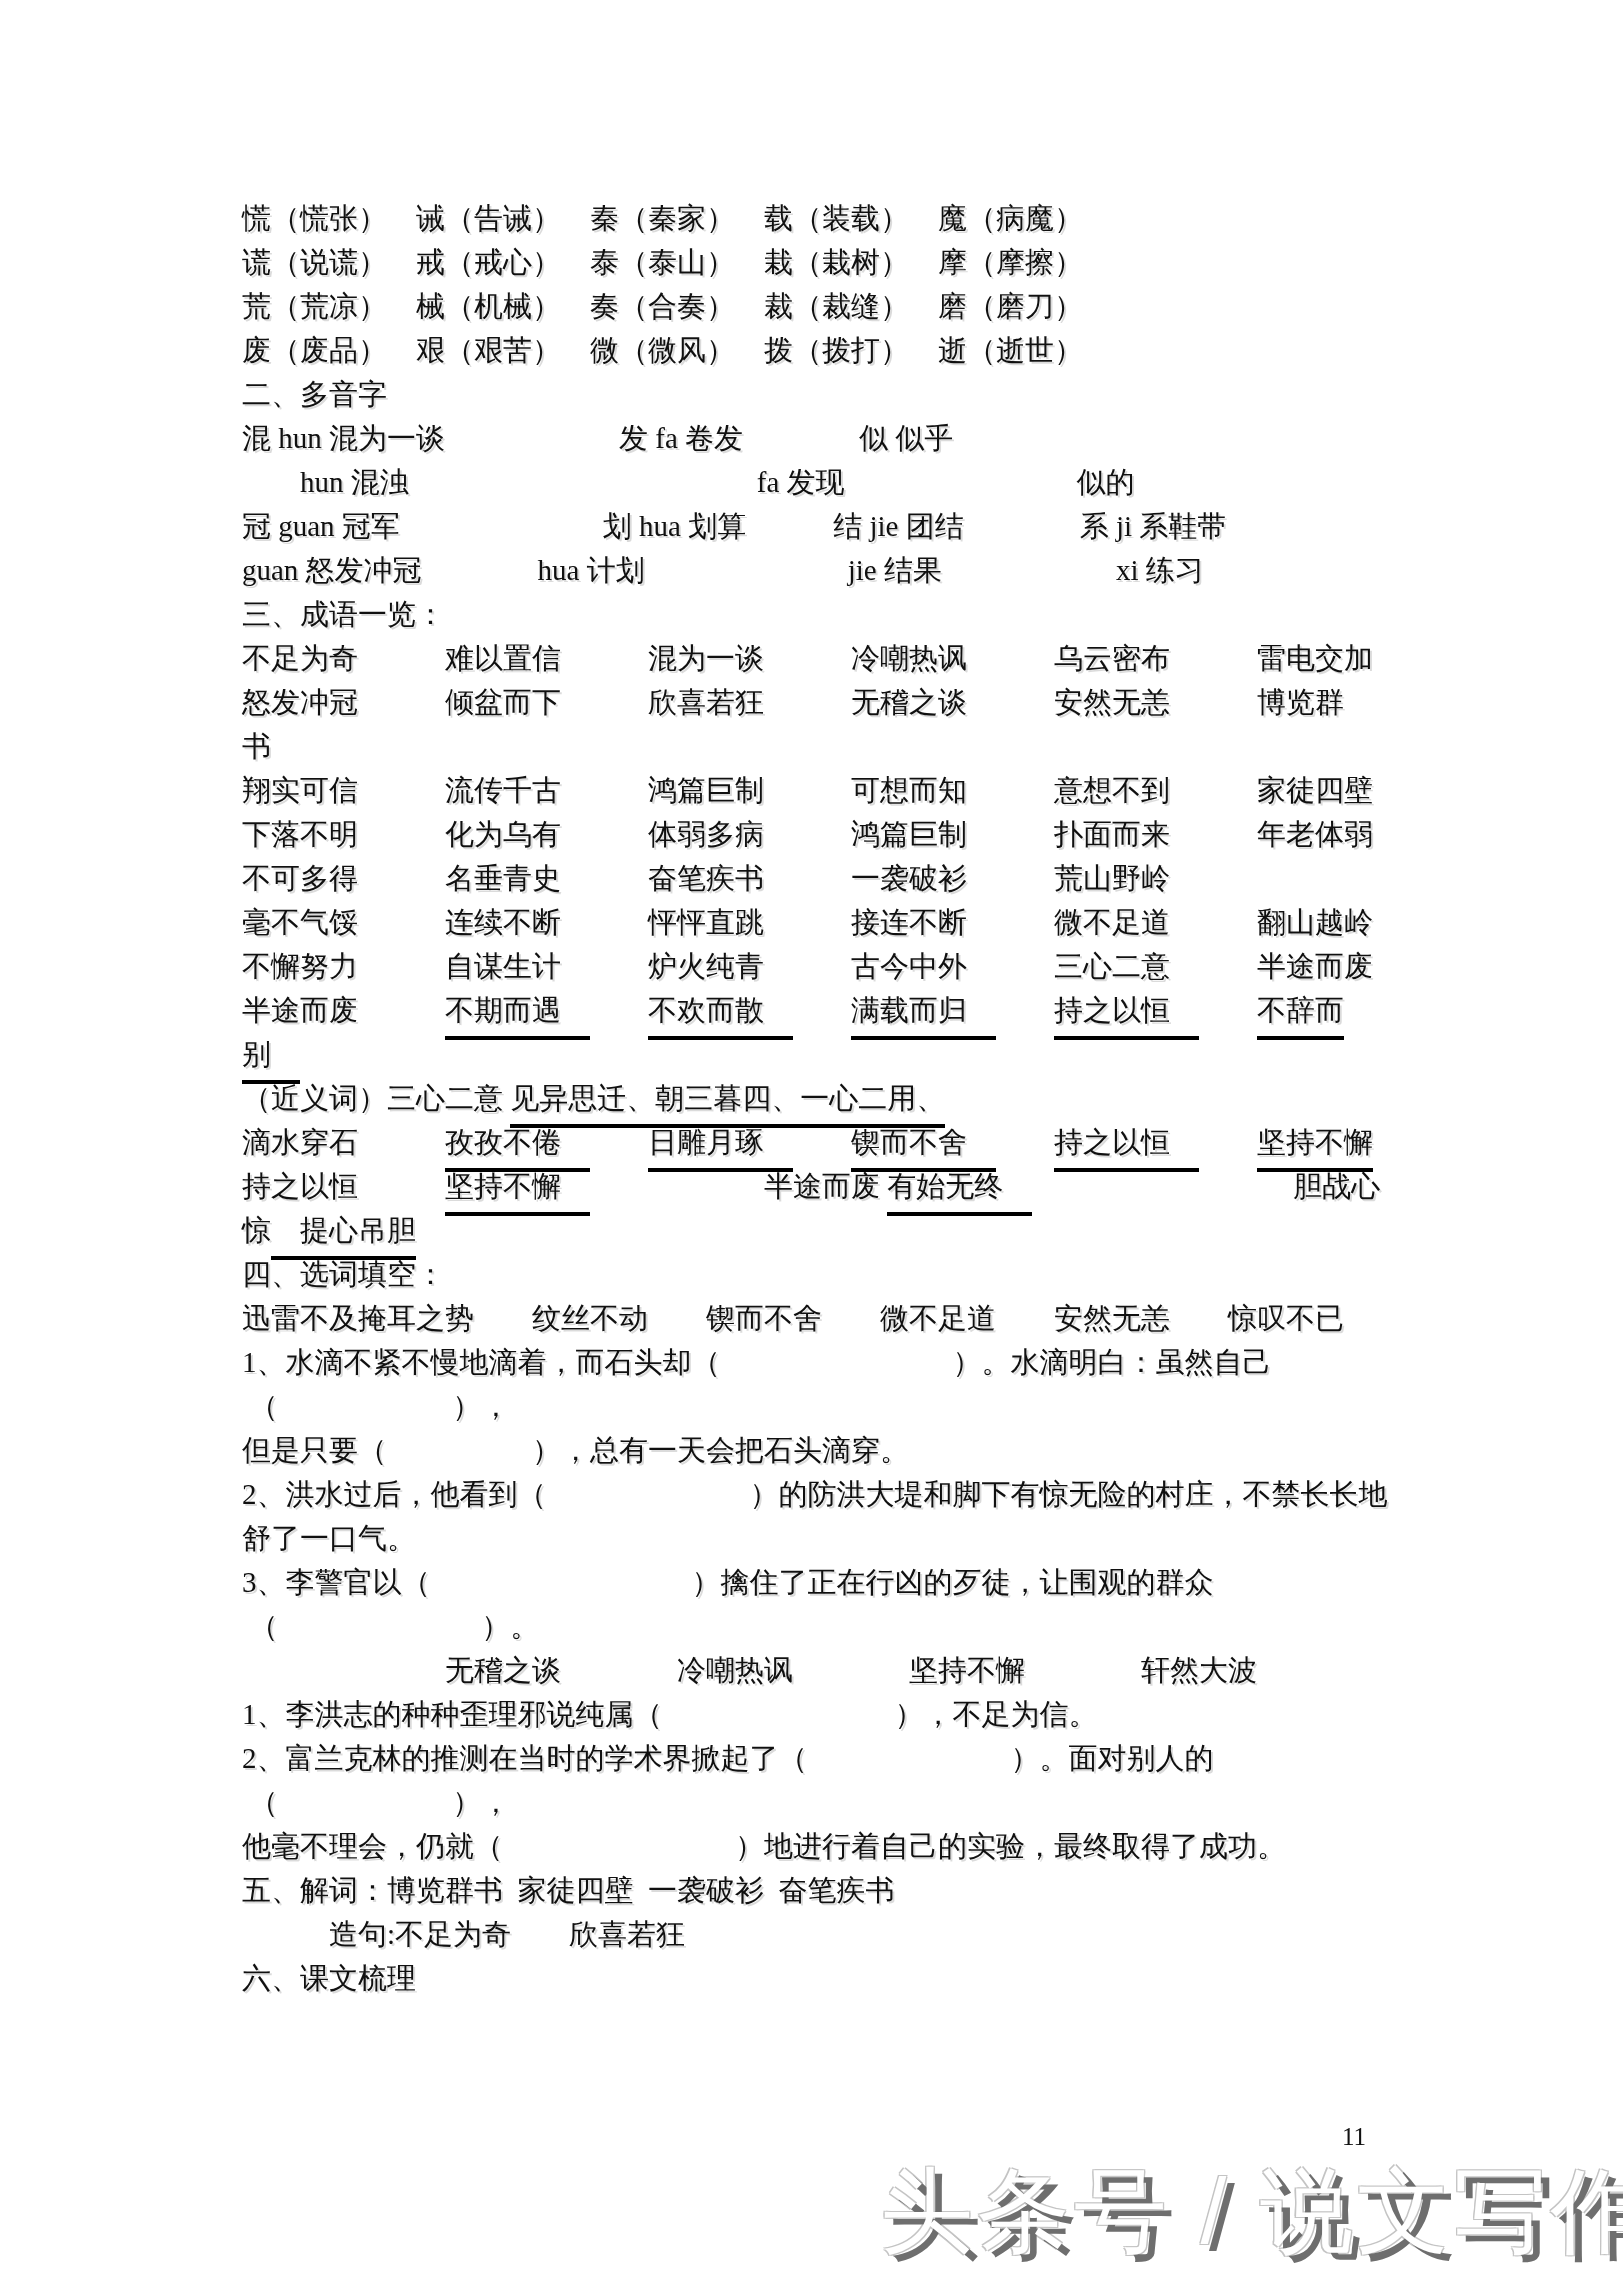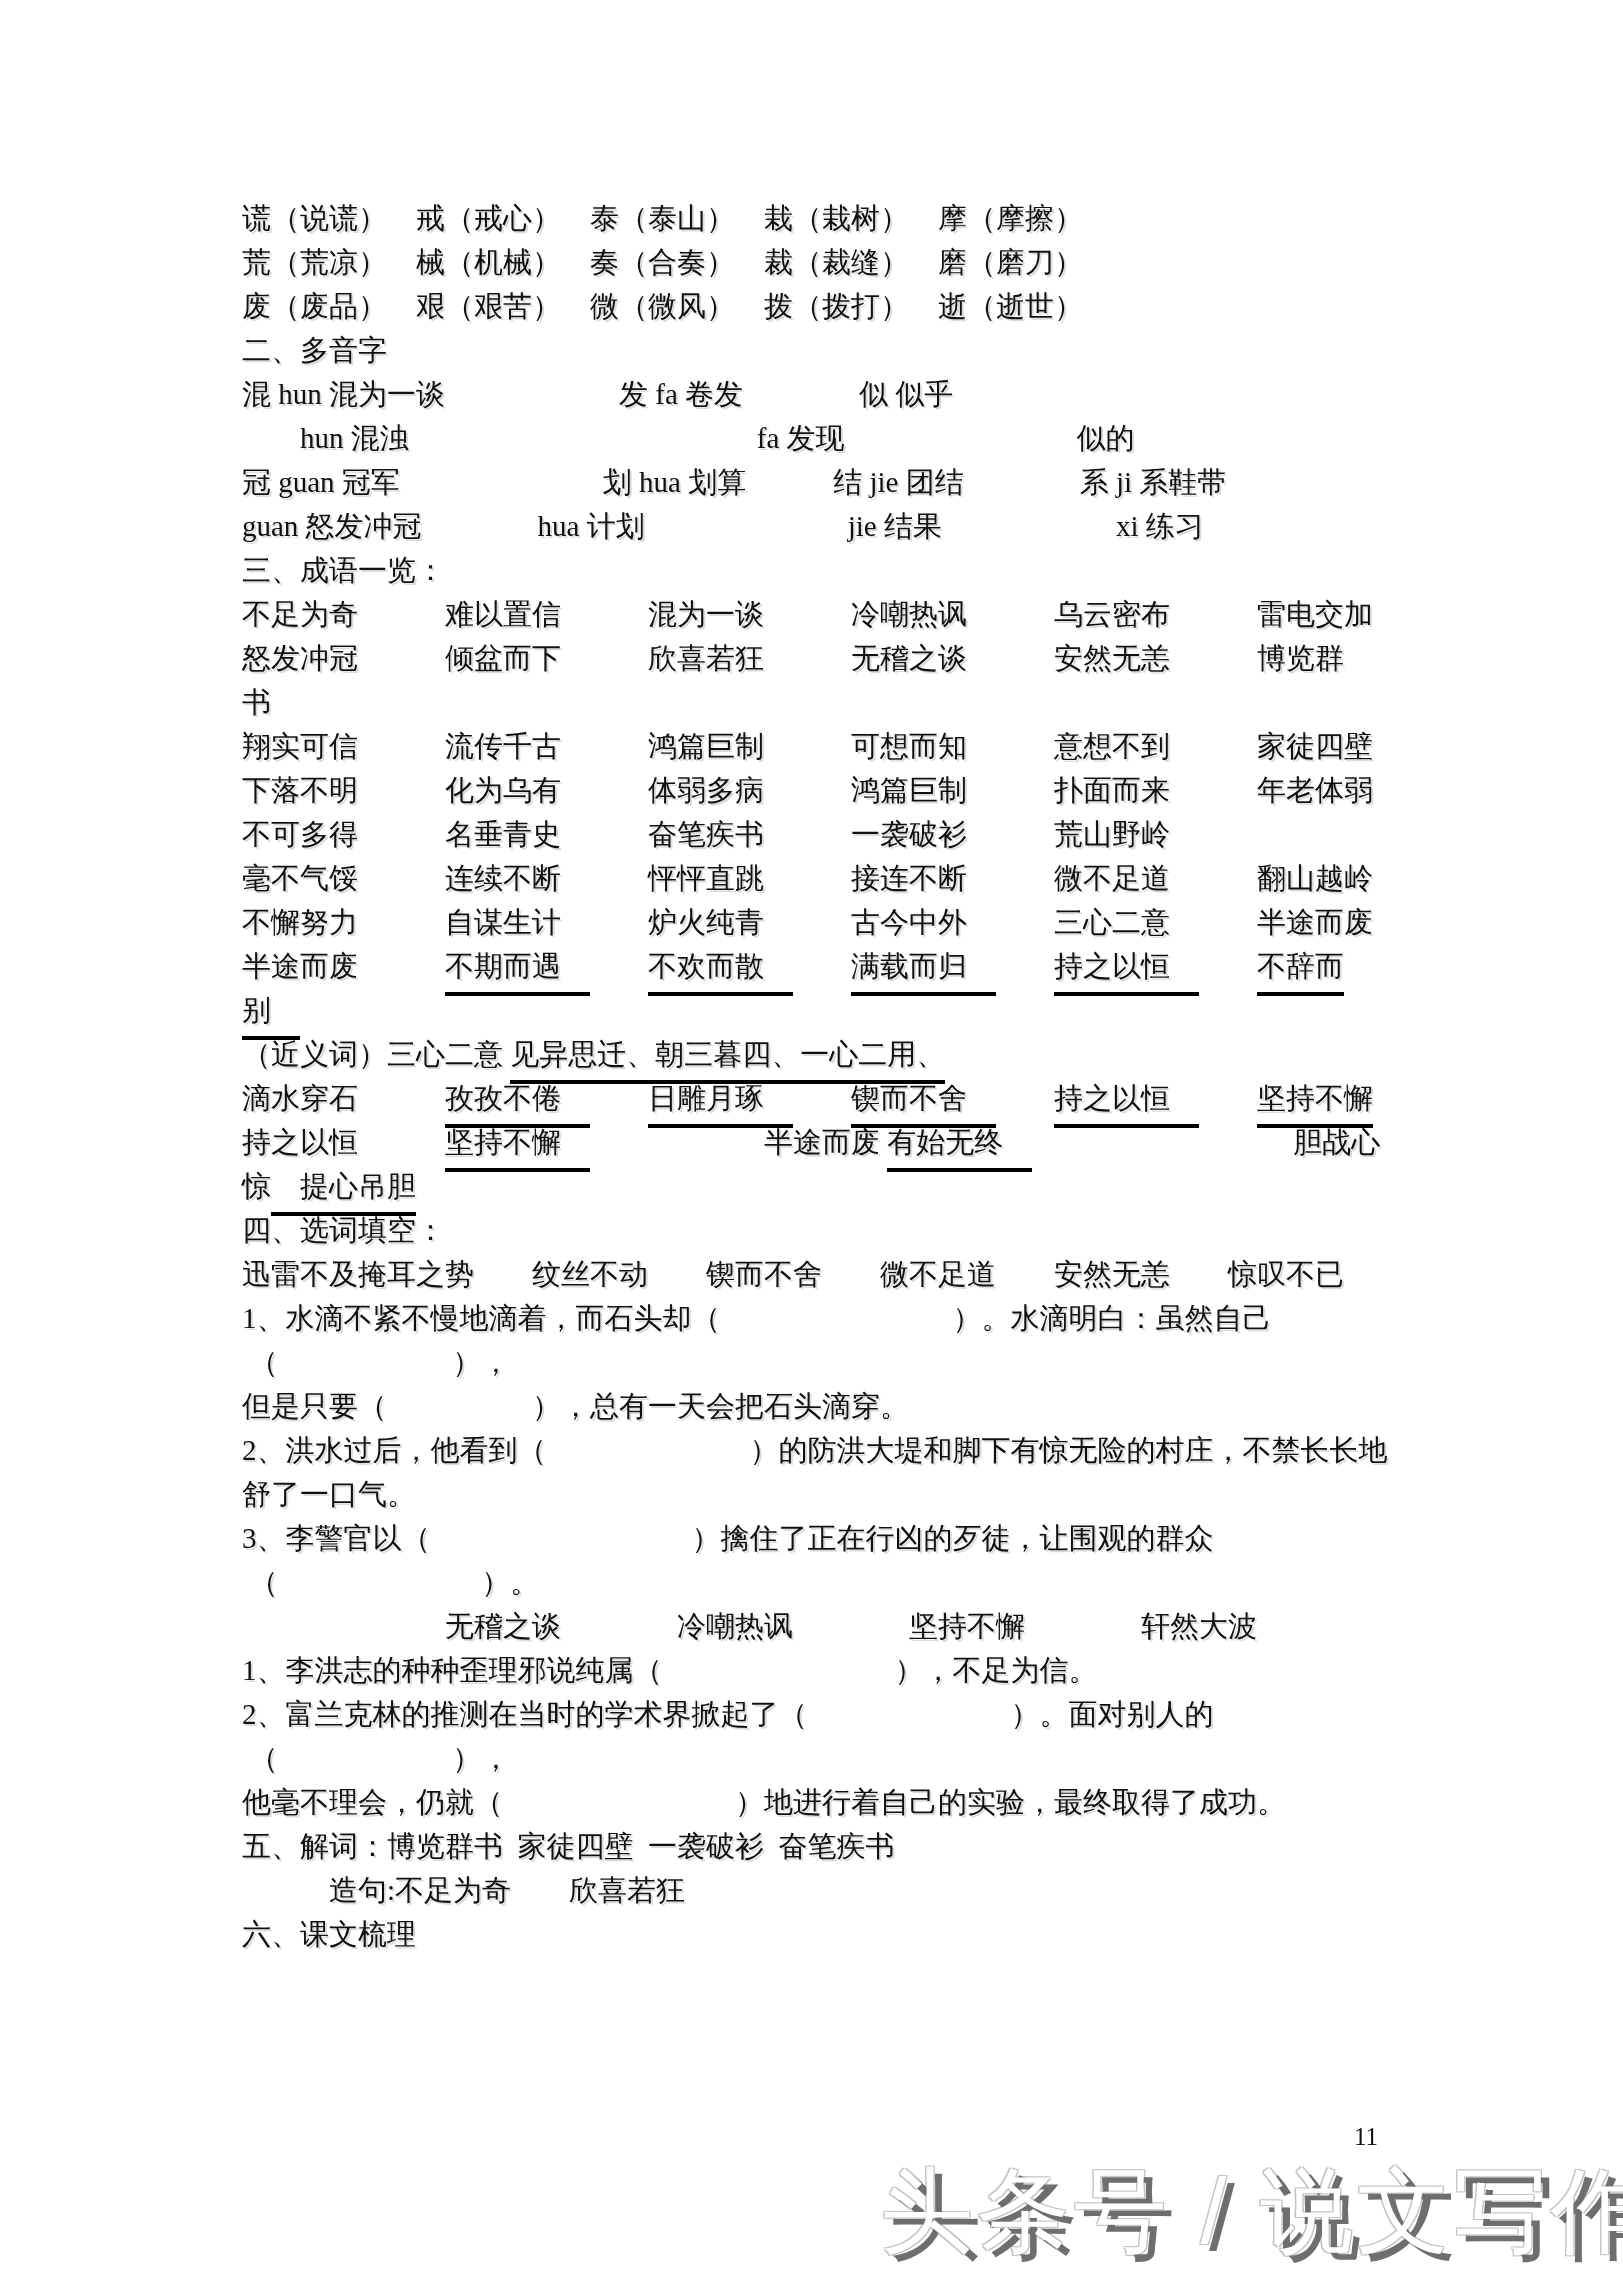--- a/index.html
+++ b/index.html
@@ -34,21 +34,20 @@
     border-bottom: 4.6px solid #000;
     padding-bottom: 10px;
   }
   .page-num {
     position: absolute;
     left: 1342px;
     top: 2122px;
     font-size: 25px;
     line-height: 29px;
     color: #111;
-    margin-left: 12px;
   }
   .watermark {
     position: absolute;
     left: 880px;
     top: 2156px;
     font-family: "Liberation Sans", "DejaVu Sans", sans-serif;
     font-size: 93px;
     line-height: 1.2;
     font-weight: normal;
     letter-spacing: 3.9px;
@@ -60,20 +59,21 @@
       1.3px -1.3px 0 #c4c4c4,
       -1.3px 1.3px 0 #c4c4c4,
       1.3px 1.3px 0 #c4c4c4;
   }
 </style>
 </head>
 <body>
 
 <div class="page">
   <div class="content">
+      <div class="line"><span>慌（慌张）　诫（告诫）　秦（秦家）　载（装载）　魔（病魔）</span></div>
       <div class="line"><span>谎（说谎）　戒（戒心）　泰（泰山）　栽（栽树）　摩（摩擦）</span></div>
       <div class="line"><span>荒（荒凉）　械（机械）　奏（合奏）　裁（裁缝）　磨（磨刀）</span></div>
       <div class="line"><span>废（废品）　艰（艰苦）　微（微风）　拨（拨打）　逝（逝世）</span></div>
       <div class="line"><span>二、多音字</span></div>
       <div class="line"><span>混 hun 混为一谈　　　　　　发 fa 卷发　　　　似 似乎</span></div>
       <div class="line"><span>　　hun 混浊　　　　　　　　　　　　fa 发现　　　　　　　　似的</span></div>
       <div class="line"><span>冠 guan 冠军　　　　　　　划 hua 划算　　　结 jie 团结　　　　系 ji 系鞋带</span></div>
       <div class="line"><span>guan 怒发冲冠　　　　hua 计划　　　　　　　jie 结果　　　　　　xi 练习</span></div>
       <div class="line"><span>三、成语一览：</span></div>
       <div class="line"><span>不足为奇　　　难以置信　　　混为一谈　　　冷嘲热讽　　　乌云密布　　　雷电交加</span></div>

